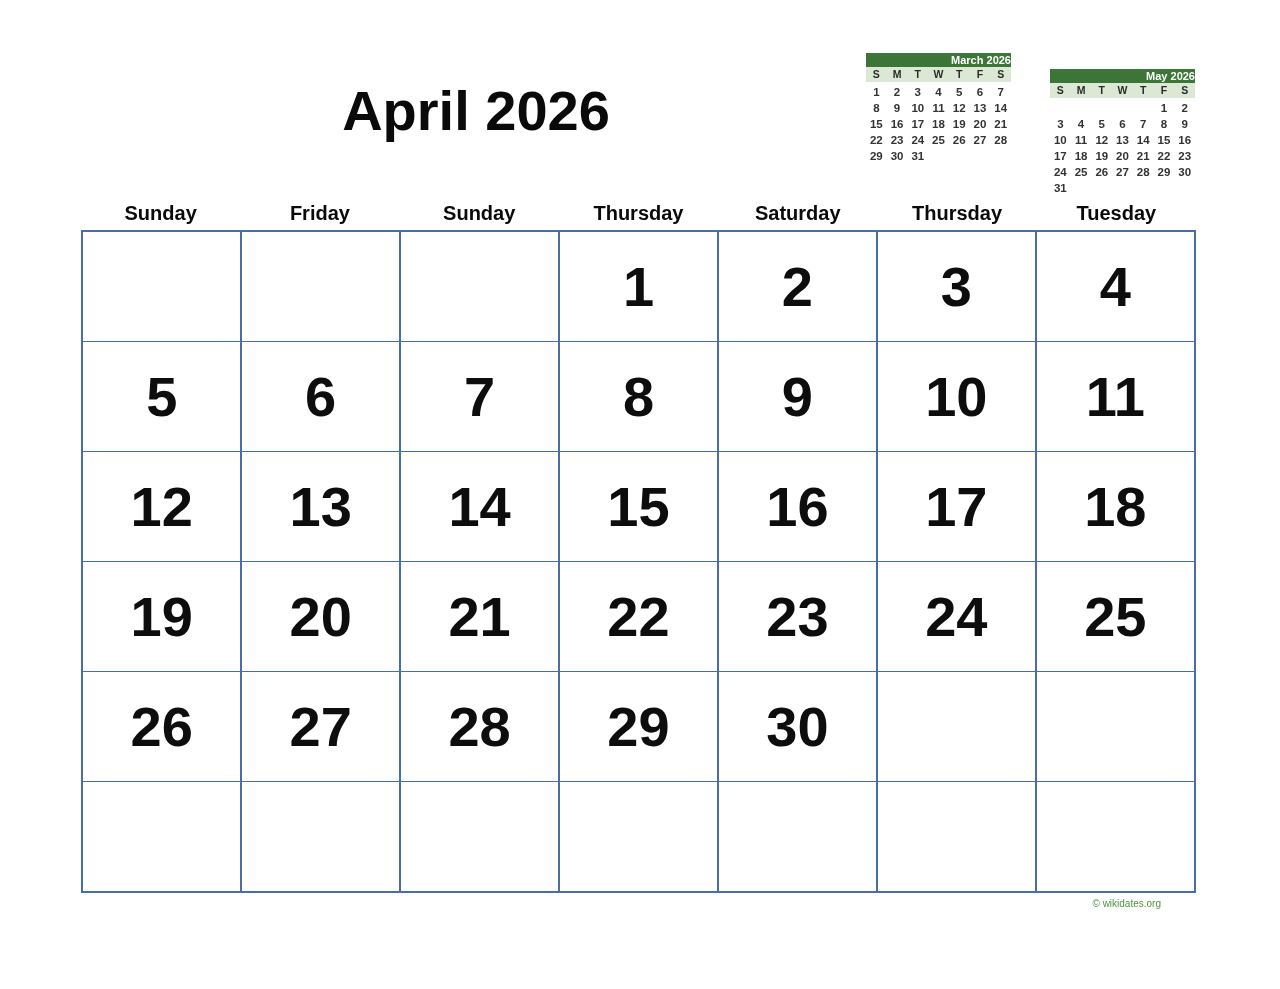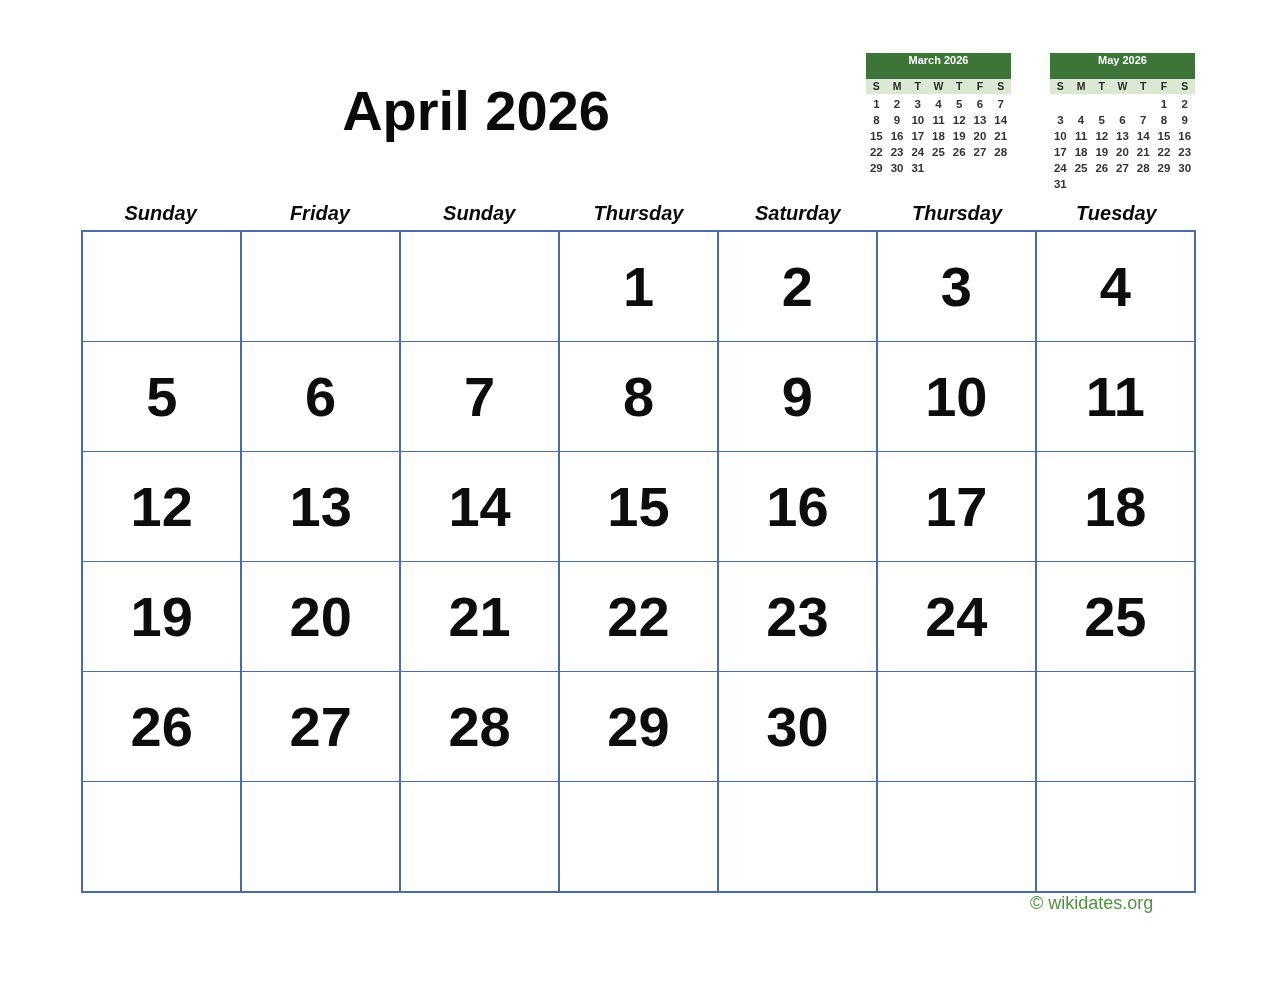--- a/index.html
+++ b/index.html
@@ -27,25 +27,25 @@
     letter-spacing: 0px;
   }
 
   
   .mini-cal {
     position: absolute;
     top: 53px;
     width: 145px;
   }
   .mini-cal-march { left: 866px; }
-  .mini-cal-may   { left: 1050px; }
+  .mini-cal-may   { left: 1050px; margin-top: 16px; }
   .mini-title {
-    height: 26px;
+    height: 14px;
     line-height: 14px;
-    text-align: center;
+    text-align: right;
     font-size: 11px;
     font-weight: bold;
     color: #ffffff;
     background: var(--mini-header-bg, #3c7537);
   }
   .mini-days {
     display: grid;
     grid-template-columns: repeat(7, 1fr);
     height: 15px;
     background: var(--mini-days-bg, #dbe9d4);
@@ -79,21 +79,20 @@
     width: 1115px;
     display: grid;
     grid-template-columns: repeat(7, 1fr);
   }
   .weekday {
     text-align: center;
     font-size: 20px;
     line-height: 24px;
     font-weight: bold;
     color: #0a0a0a;
-    font-style: italic;
   }
 
   
   .main-grid {
     position: absolute;
     left: 81px;
     top: 230px;
     width: 1115px;
     height: 663px;
     display: grid;
@@ -109,25 +108,25 @@
     align-items: center;
     justify-content: center;
     font-size: 56px;
     font-weight: bold;
     color: #0d0d0d;
   }
 
   
   .watermark {
     position: absolute;
-    left: 1030px;
+    left: 995px;
     top: 895px;
     width: 166px;
-    text-align: left;
-    font-size: 18px;
+    text-align: right;
+    font-size: 10px;
     line-height: 17px;
     color: var(--watermark-green, #4f9442);
   }
 </style>
 </head>
 <body>
 
 <div class="page">
 
   <div class="title">April 2026</div>

